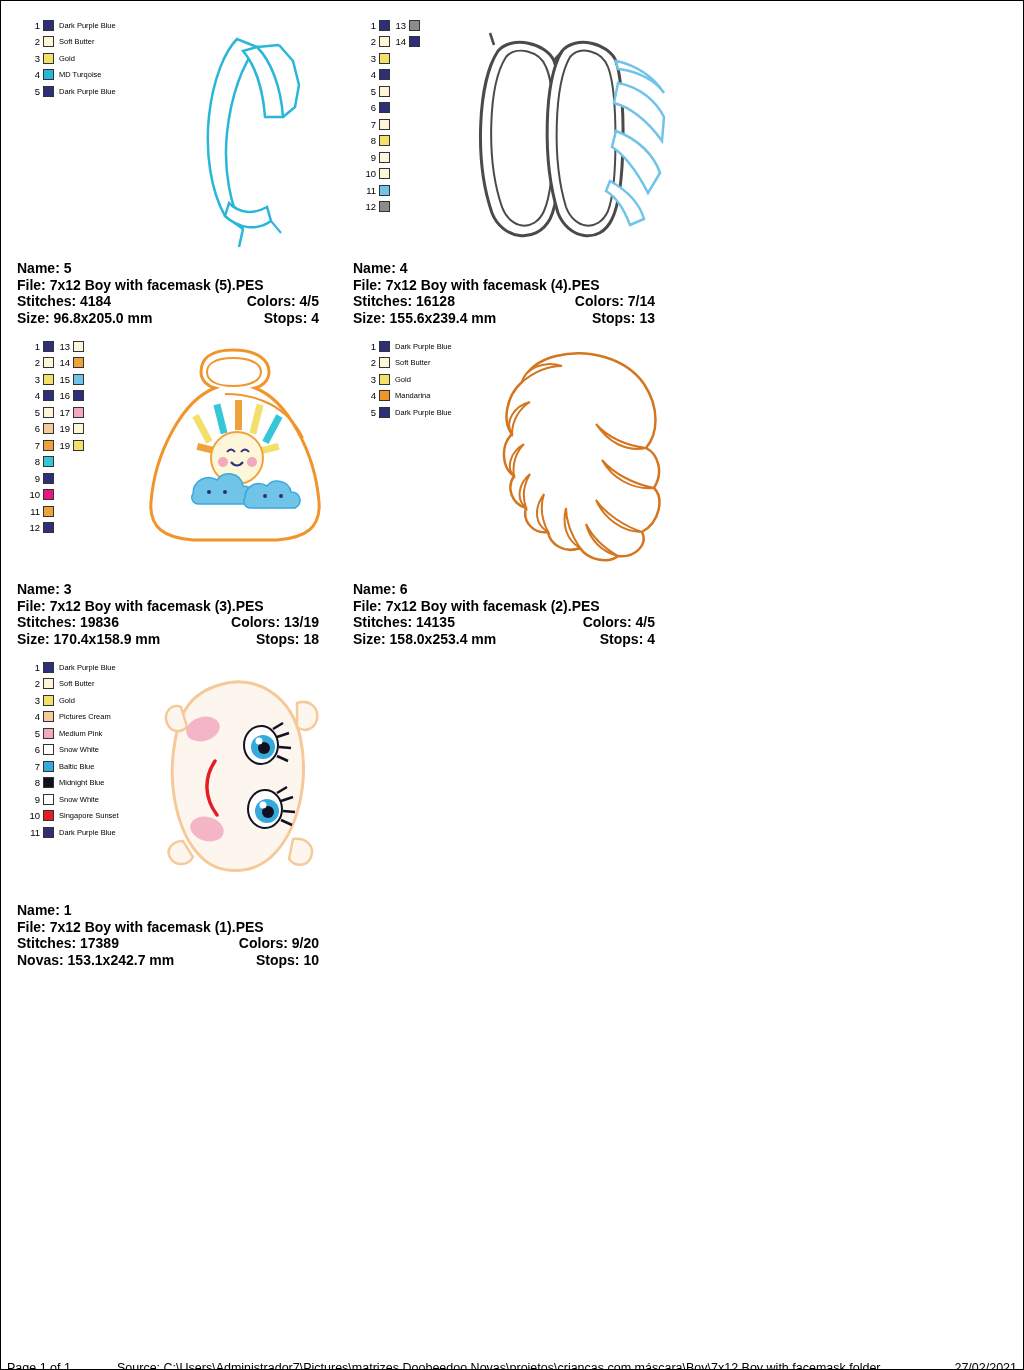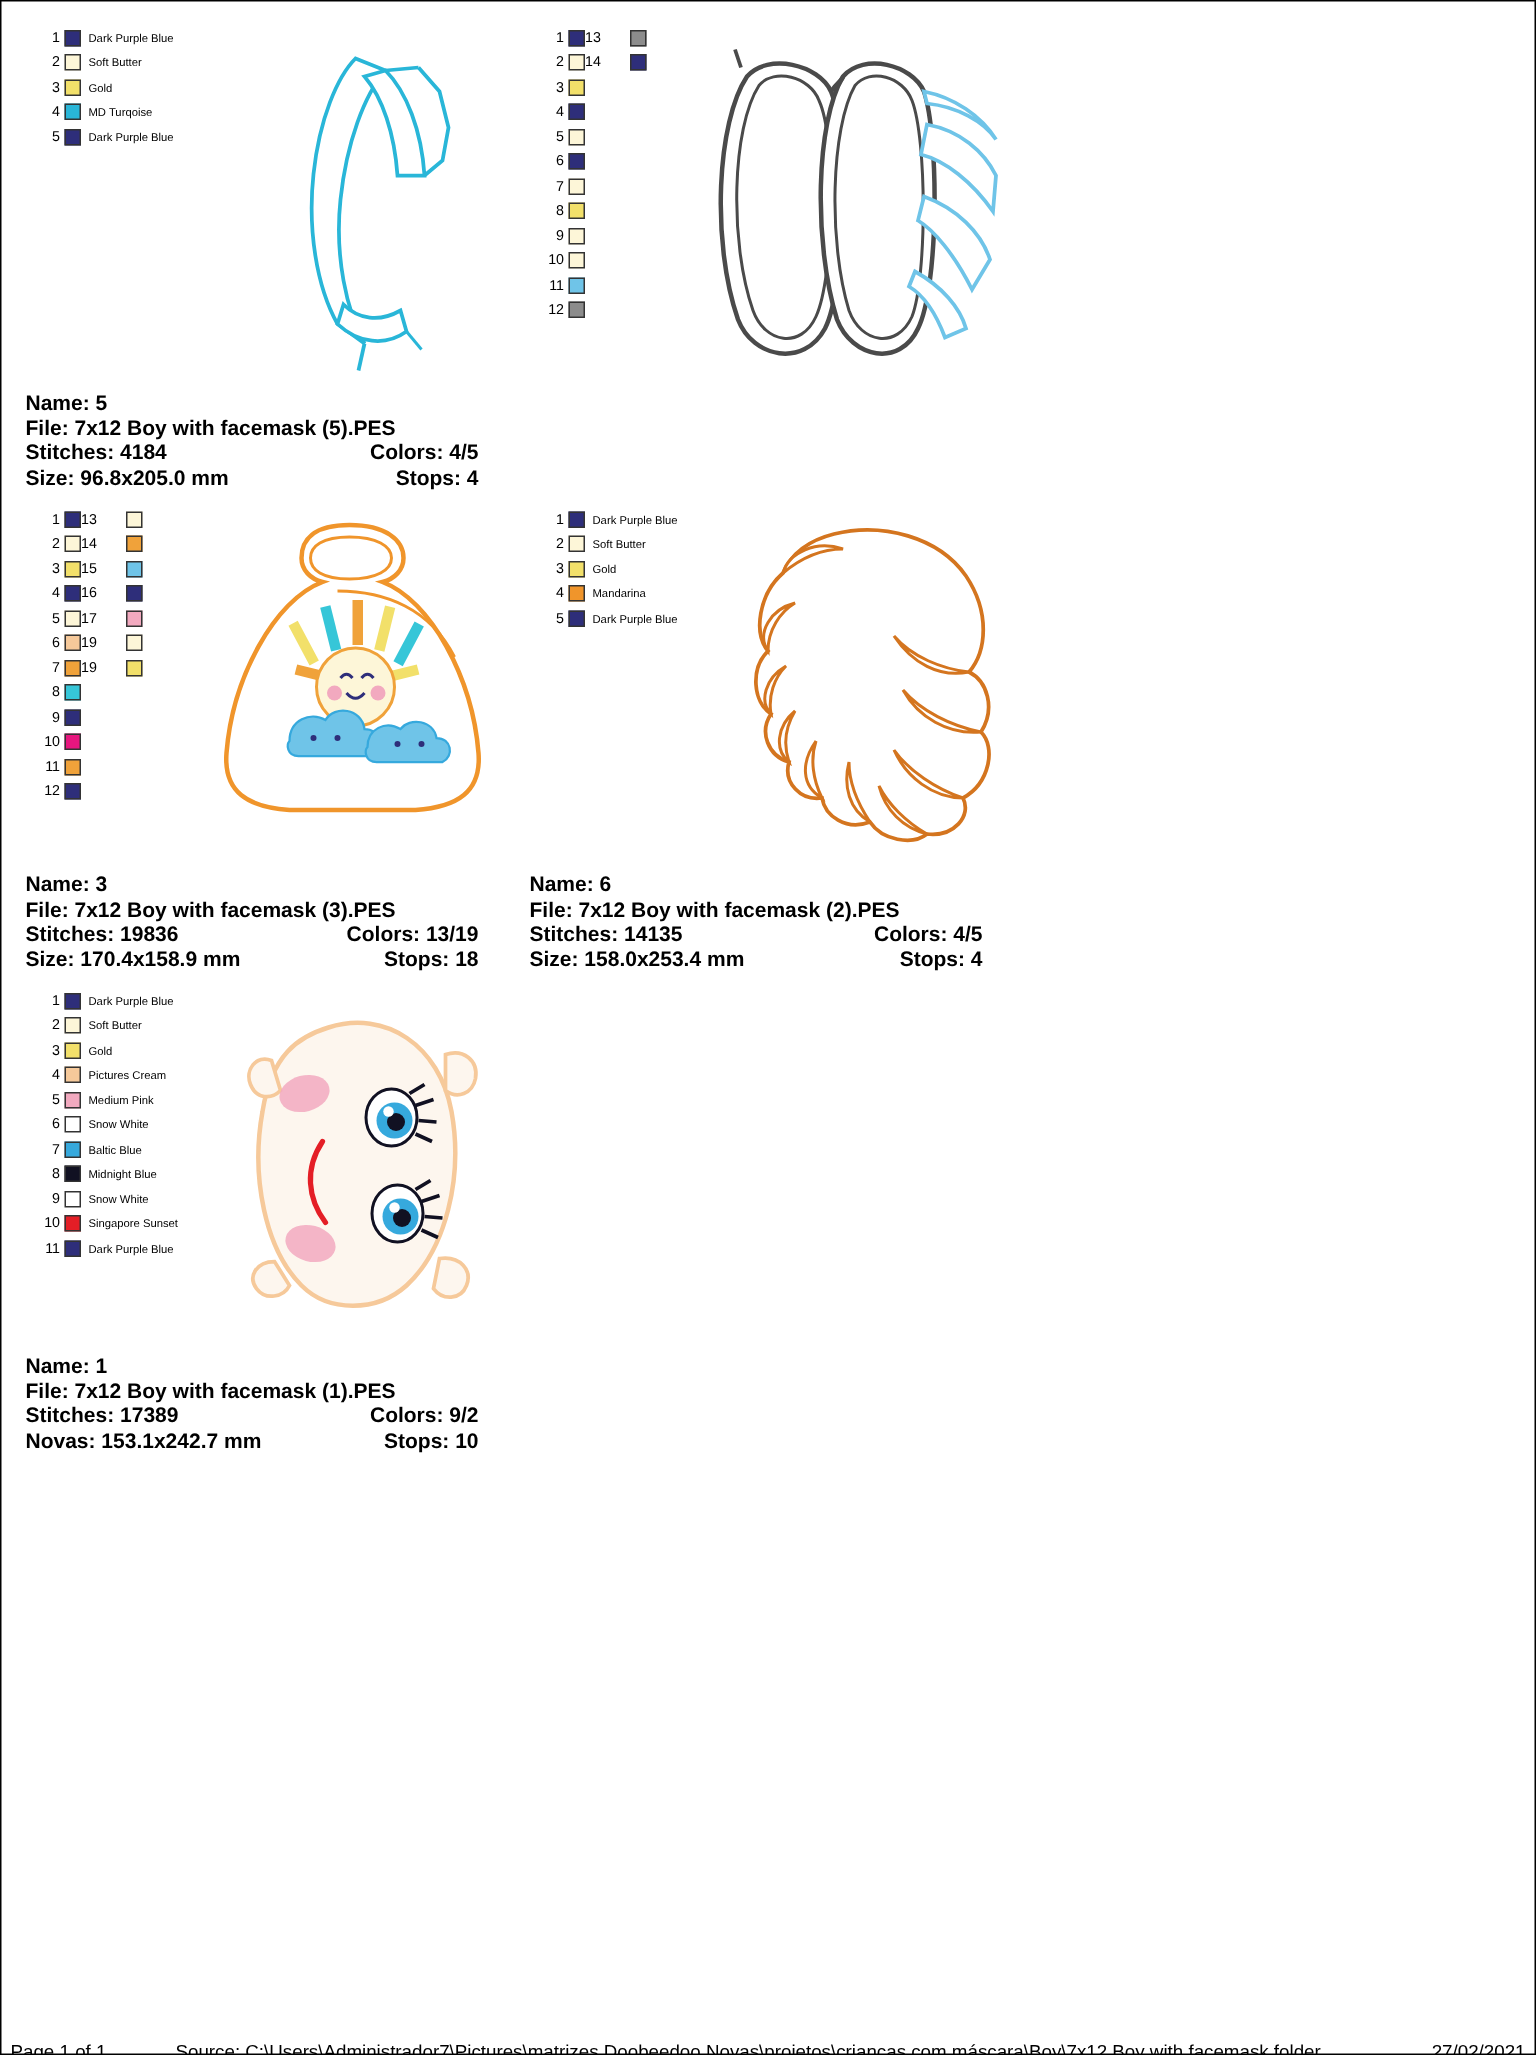--- a/index.html
+++ b/index.html
@@ -63,22 +63,22 @@
   }
   .sw {
     width: 11px;
     height: 11px;
     border: 1px solid #333;
     box-sizing: border-box;
     display: inline-block;
   }
   .sw + .num2 {
     width: 16px;
-    text-align: left;
-    padding-right: 14px;
+    text-align: right;
+    padding-right: 3px;
     font-size: 9.5px;
   }
   .cname {
     padding-left: 5px;
     font-size: 7.5px;
     color: #000;
     white-space: nowrap;
     font-family: "Liberation Sans", sans-serif;
     text-align: right;
   }
@@ -241,20 +241,32 @@
             <path d="M104 30 C86 60 84 140 100 192 C110 218 142 224 154 198 C168 170 168 70 158 40 C150 22 118 14 104 30 Z" fill="#ffffff" stroke="#4a4a4a" stroke-width="3"></path>
             <path d="M112 36 C96 64 94 140 108 186 C116 208 140 212 150 190 C160 164 160 72 150 46 C144 30 122 24 112 36 Z" fill="#ffffff" stroke="#4a4a4a" stroke-width="2"></path>
             <path d="M96 40 C100 34 104 32 104 30" fill="none" stroke="#4a4a4a" stroke-width="3"></path>
             <path d="M158 40 C178 44 196 56 206 72 C198 60 180 50 160 48 Z" fill="#ffffff" stroke="#6fc4e8" stroke-width="2.5"></path>
             <path d="M160 62 C182 66 198 80 206 96 L204 120 C190 100 172 86 156 82 Z" fill="#ffffff" stroke="#6fc4e8" stroke-width="2.5"></path>
             <path d="M158 110 C180 118 196 134 202 152 L190 172 C178 148 164 132 154 126 Z" fill="#ffffff" stroke="#6fc4e8" stroke-width="2.5"></path>
             <path d="M152 160 C170 170 182 184 186 198 L172 204 C166 188 158 176 148 170 Z" fill="#ffffff" stroke="#6fc4e8" stroke-width="2.5"></path>
             <path d="M36 24 L32 12" stroke="#4a4a4a" stroke-width="2.5" fill="none"></path>
           </svg>
         </div>
+      </div>
+      <div class="info">
+        <div class="line">Name: 4</div>
+        <div class="line">File: 7x12 Boy with facemask (4).PES</div>
+        <div class="row2">
+            <span>Stitches: 16128</span>
+            <span>Colors: 7/14</span>
+          </div>
+        <div class="row2">
+            <span>Size: 155.6x239.4 mm</span>
+            <span>Stops: 13</span>
+          </div>
       </div>
     </div>
 
     <div class="cell">
       <div class="design-area">
         <div class="colorlist">
           <div class="colorrow">
               <span class="num">1</span>
               <span class="sw" style="background:#2e2e7a"></span>
               <span class="num2">13</span>
@@ -504,21 +516,21 @@
 
             <path d="M68 98 C56 116 58 136 70 152" fill="none" stroke="#e41e26" stroke-width="3.5" stroke-linecap="round"></path>
           </svg>
         </div>
       </div>
       <div class="info">
         <div class="line">Name: 1</div>
         <div class="line">File: 7x12 Boy with facemask (1).PES</div>
         <div class="row2">
             <span>Stitches: 17389</span>
-            <span>Colors: 9/2</span>
+            <span>Colors: 9/20</span>
           </div>
         <div class="row2">
             <span>Novas: 153.1x242.7 mm</span>
             <span>Stops: 10</span>
           </div>
       </div>
     </div>
 
     <div class="cell"></div>
   </div>

